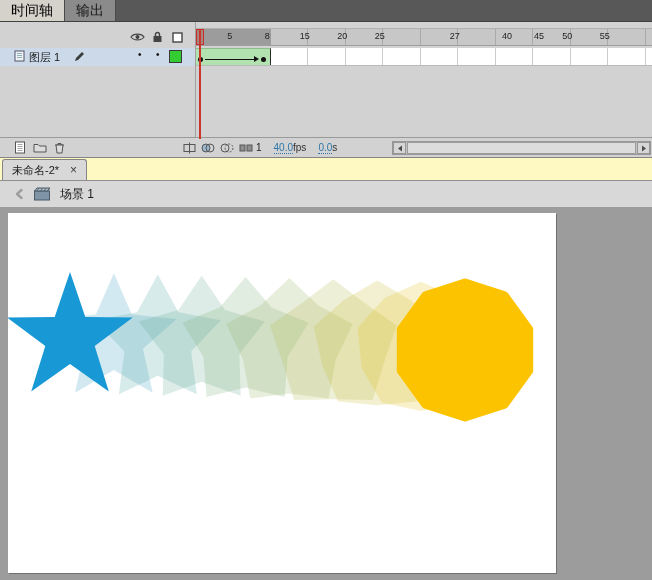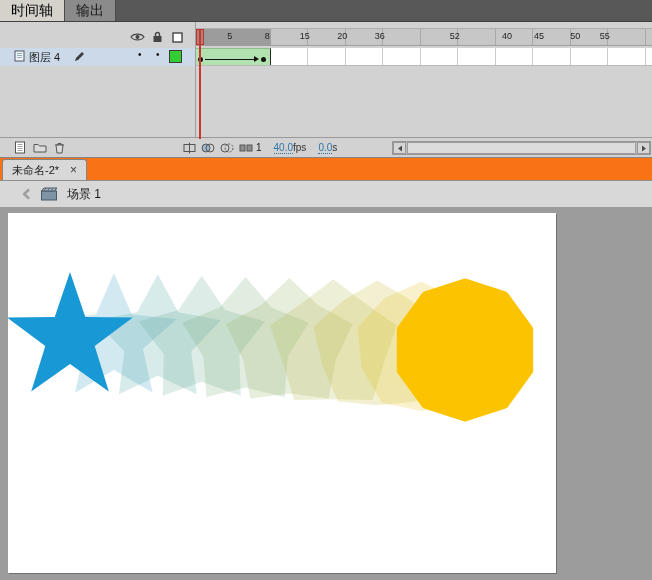--- a/index.html
+++ b/index.html
@@ -51,26 +51,26 @@
   .unit { color:#333; }
   .icnbtn { display:inline-flex; align-items:center; cursor:default; }
 
   .scrollbar { position:absolute; left:392px; right:1px; top:3px; height:14px; background:#c0c0c0; border:1px solid #979797; }
   .sb-btn { position:absolute; top:0; width:13px; height:100%; background:#d6d6d6; border:1px solid #979797; display:flex; align-items:center; justify-content:center; }
   .sb-btn.left { left:0; }
   .sb-btn.right { right:0; }
   .sb-thumb { position:absolute; left:14px; right:14px; top:0; height:100%; background:#dcdcdc; border:1px solid #9d9d9d; }
 
   
-  .doc-tabbar { position:absolute; top:158px; left:0; right:0; height:23px; background:#f97316; border-bottom:1px solid #8e8e8e; display:flex; align-items:flex-end; padding-left:2px; }
+  .doc-tabbar { position:absolute; top:158px; left:0; right:0; height:23px; background:#fef9c3; border-bottom:1px solid #8e8e8e; display:flex; align-items:flex-end; padding-left:2px; }
   .doc-tab { height:21px; background:#d8d8d8; border:1px solid #848484; border-bottom:none; border-radius:3px 3px 0 0; padding:0 9px; display:flex; align-items:center; gap:11px; font-size:11px; }
   .doc-close { color:#3d3d3d; font-size:12px; line-height:1; }
 
   
-  .edit-bar { position:absolute; top:181px; left:0; right:0; height:27px; background:#d8d8d8; border-bottom:1px solid #9c9c9c; display:flex; align-items:center; padding-left:20px; gap:9px; }
+  .edit-bar { position:absolute; top:181px; left:0; right:0; height:27px; background:#d8d8d8; border-bottom:1px solid #9c9c9c; display:flex; align-items:center; padding-left:13px; gap:9px; }
   .scene-label { font-size:12px; }
 
   
   .stage-area { position:absolute; top:208px; left:0; right:0; bottom:0; background:#9c9c9c; }
   .stage { position:absolute; left:8px; top:5px; width:548px; height:360px; background:#ffffff; box-shadow:1px 1px 0 #6f6f6f; }
   .stage svg { display:block; }
 </style>
 </head>
 <body>
 
@@ -104,40 +104,40 @@
       </span>
     </div>
 
     <div class="tl-ruler">
       <div class="ruler-highlight"></div>
       <div id="ruler-numbers">
           <span class="rnum" style="left: 33.75px;">5</span>
           <span class="rnum" style="left: 71.25px;">8</span>
           <span class="rnum" style="left: 108.75px;">15</span>
           <span class="rnum" style="left: 146.25px;">20</span>
-          <span class="rnum" style="left: 183.75px;">36</span>
+          <span class="rnum" style="left: 183.75px;">25</span>
           <span class="rnum" style="left: 221.25px; margin-top: 17px;">30</span>
-          <span class="rnum" style="left: 258.75px;">52</span>
+          <span class="rnum" style="left: 258.75px;">27</span>
           <span class="rnum" style="left: 311px;">40</span>
           <span class="rnum" style="left: 343px;">45</span>
-          <span class="rnum" style="left: 371.25px; margin-left: 8px;">50</span>
+          <span class="rnum" style="left: 371.25px;">50</span>
           <span class="rnum" style="left: 408.75px;">55</span>
         </div>
       <div class="playhead-handle"></div>
     </div>
 
     <div class="layer-row">
       <div class="layer-left">
         <span class="icon">
           <svg width="11" height="12" viewBox="0 0 11 12">
               <rect x="1" y="1" width="9" height="10" fill="#eef3f8" stroke="#556"></rect>
               <path d="M3 3.5h5M3 5.5h5M3 7.5h5" stroke="#8aa" stroke-width="0.9"></path>
             </svg>
         </span>
-        <span class="layer-name">图层 4</span>
+        <span class="layer-name">图层 1</span>
         <span class="icon pencil">
           <svg width="11" height="11" viewBox="0 0 11 11">
               <path d="M1 10l1-3 6-6 2 2-6 6-3 1z" fill="#3c3c3c"></path>
             </svg>
         </span>
         <span class="ldot show">•</span>
         <span class="ldot lock">•</span>
         <span class="lswatch" style="background: rgb(51, 204, 51);"></span>
       </div>
       <div class="layer-frames">

